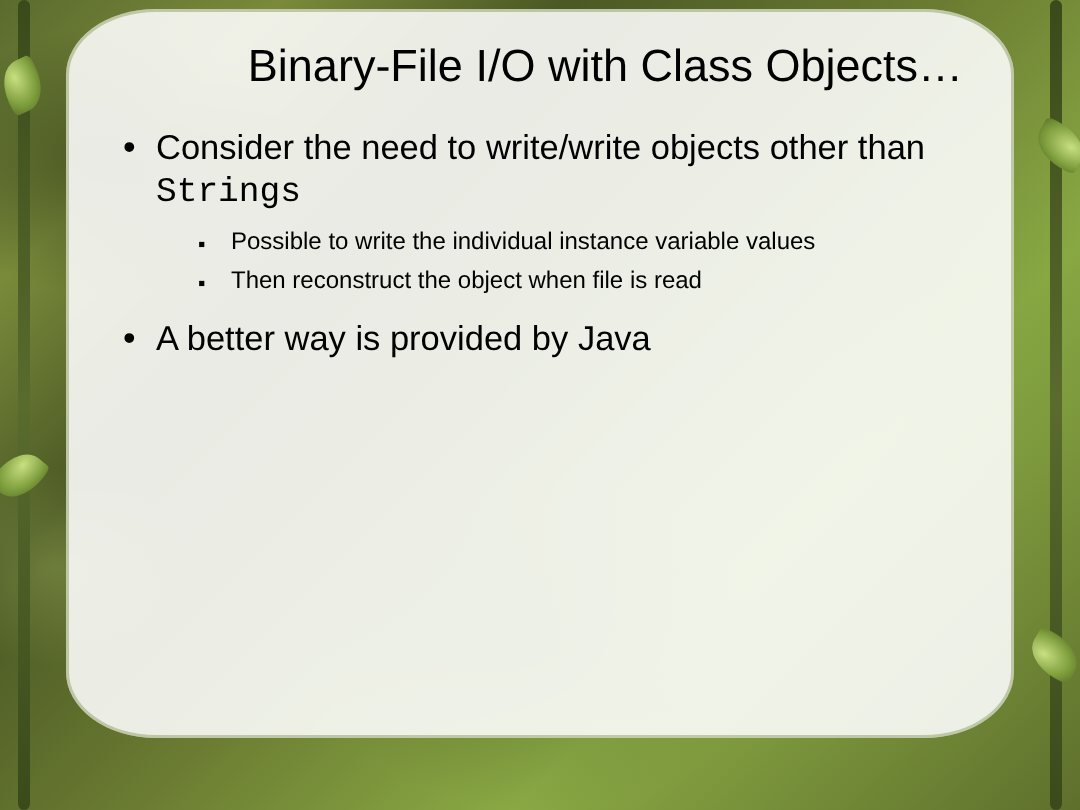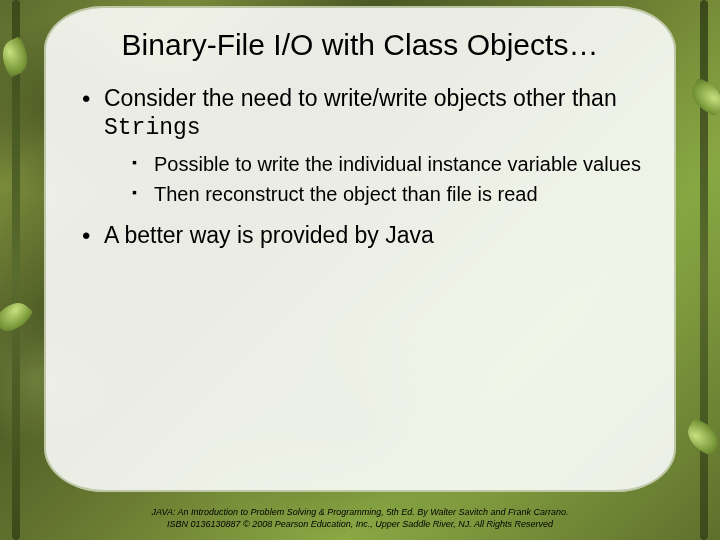--- a/index.html
+++ b/index.html
@@ -30,34 +30,34 @@
     transform: rotate(var(--r,0deg));
   }
   .content {
     position: absolute; left: 44px; top: 6px; right: 44px; bottom: 48px;
     background: rgba(255,255,255,0.88);
     border-radius: 60px 60px 60px 60px / 44px 44px 44px 44px;
     box-shadow: inset 0 0 0 2px rgba(120,140,70,0.4);
     padding: 18px 34px 10px 34px;
   }
   .title {
-    font-size: 30px; font-weight: 400; color: #000; text-align: center;
+    font-size: 30px; font-weight: 400; color: #000; text-align: right;
     margin-bottom: 22px; margin-top: 4px;
   }
   ul.main { list-style: none; }
   ul.main > li {
     position: relative; padding-left: 26px; font-size: 23px; color: #000;
     margin-bottom: 6px; line-height: 1.22;
   }
   ul.main > li::before {
     content: "•"; position: absolute; left: 4px; top: 0; font-size: 24px;
   }
   ul.sub { list-style: none; margin-top: 10px; margin-bottom: 14px; }
   ul.sub > li {
-    position: relative; padding-left: 50px; font-size: 20px; color: #000;
+    position: relative; padding-left: 50px; font-size: 16px; color: #000;
     margin-bottom: 6px; line-height: 1.22;
   }
   ul.sub > li::before {
     content: "▪"; position: absolute; left: 28px; top: 2px; font-size: 14px;
   }
   .mono { font-family: "Courier New", Courier, monospace; margin-top: 35px; }
   .ital { font-style: italic; }
   .footer {
     position: absolute; left: 0; right: 0; bottom: 10px;
     text-align: center; font-size: 9px; font-style: italic; color: #000;
@@ -77,26 +77,22 @@
   <div class="leaf" style="right:4px; top:420px; --r:-60deg"></div>
 
   <div class="content">
     <h1 class="title">Binary-File I/O with Class Objects…</h1>
 
     <ul class="main">
       <li>
         <span>Consider the need to write/write objects other than </span><span class="mono">Strings</span>
         <ul class="sub">
           <li>Possible to write the individual instance variable values</li>
-          <li>Then reconstruct the object than file is read</li>
+          <li>Then reconstruct the object when file is read</li>
         </ul>
       </li>
       <li>
         <span>A better way is provided by Java</span>
       </li>
     </ul>
   </div>
 
-  <div class="footer">
-    <div>JAVA: An Introduction to Problem Solving &amp; Programming, 5th Ed. By Walter Savitch and Frank Carrano.</div>
-    <div>ISBN 0136130887 © 2008 Pearson Education, Inc., Upper Saddle River, NJ. All Rights Reserved</div>
-  </div>
 </div>
 
 </body></html>

